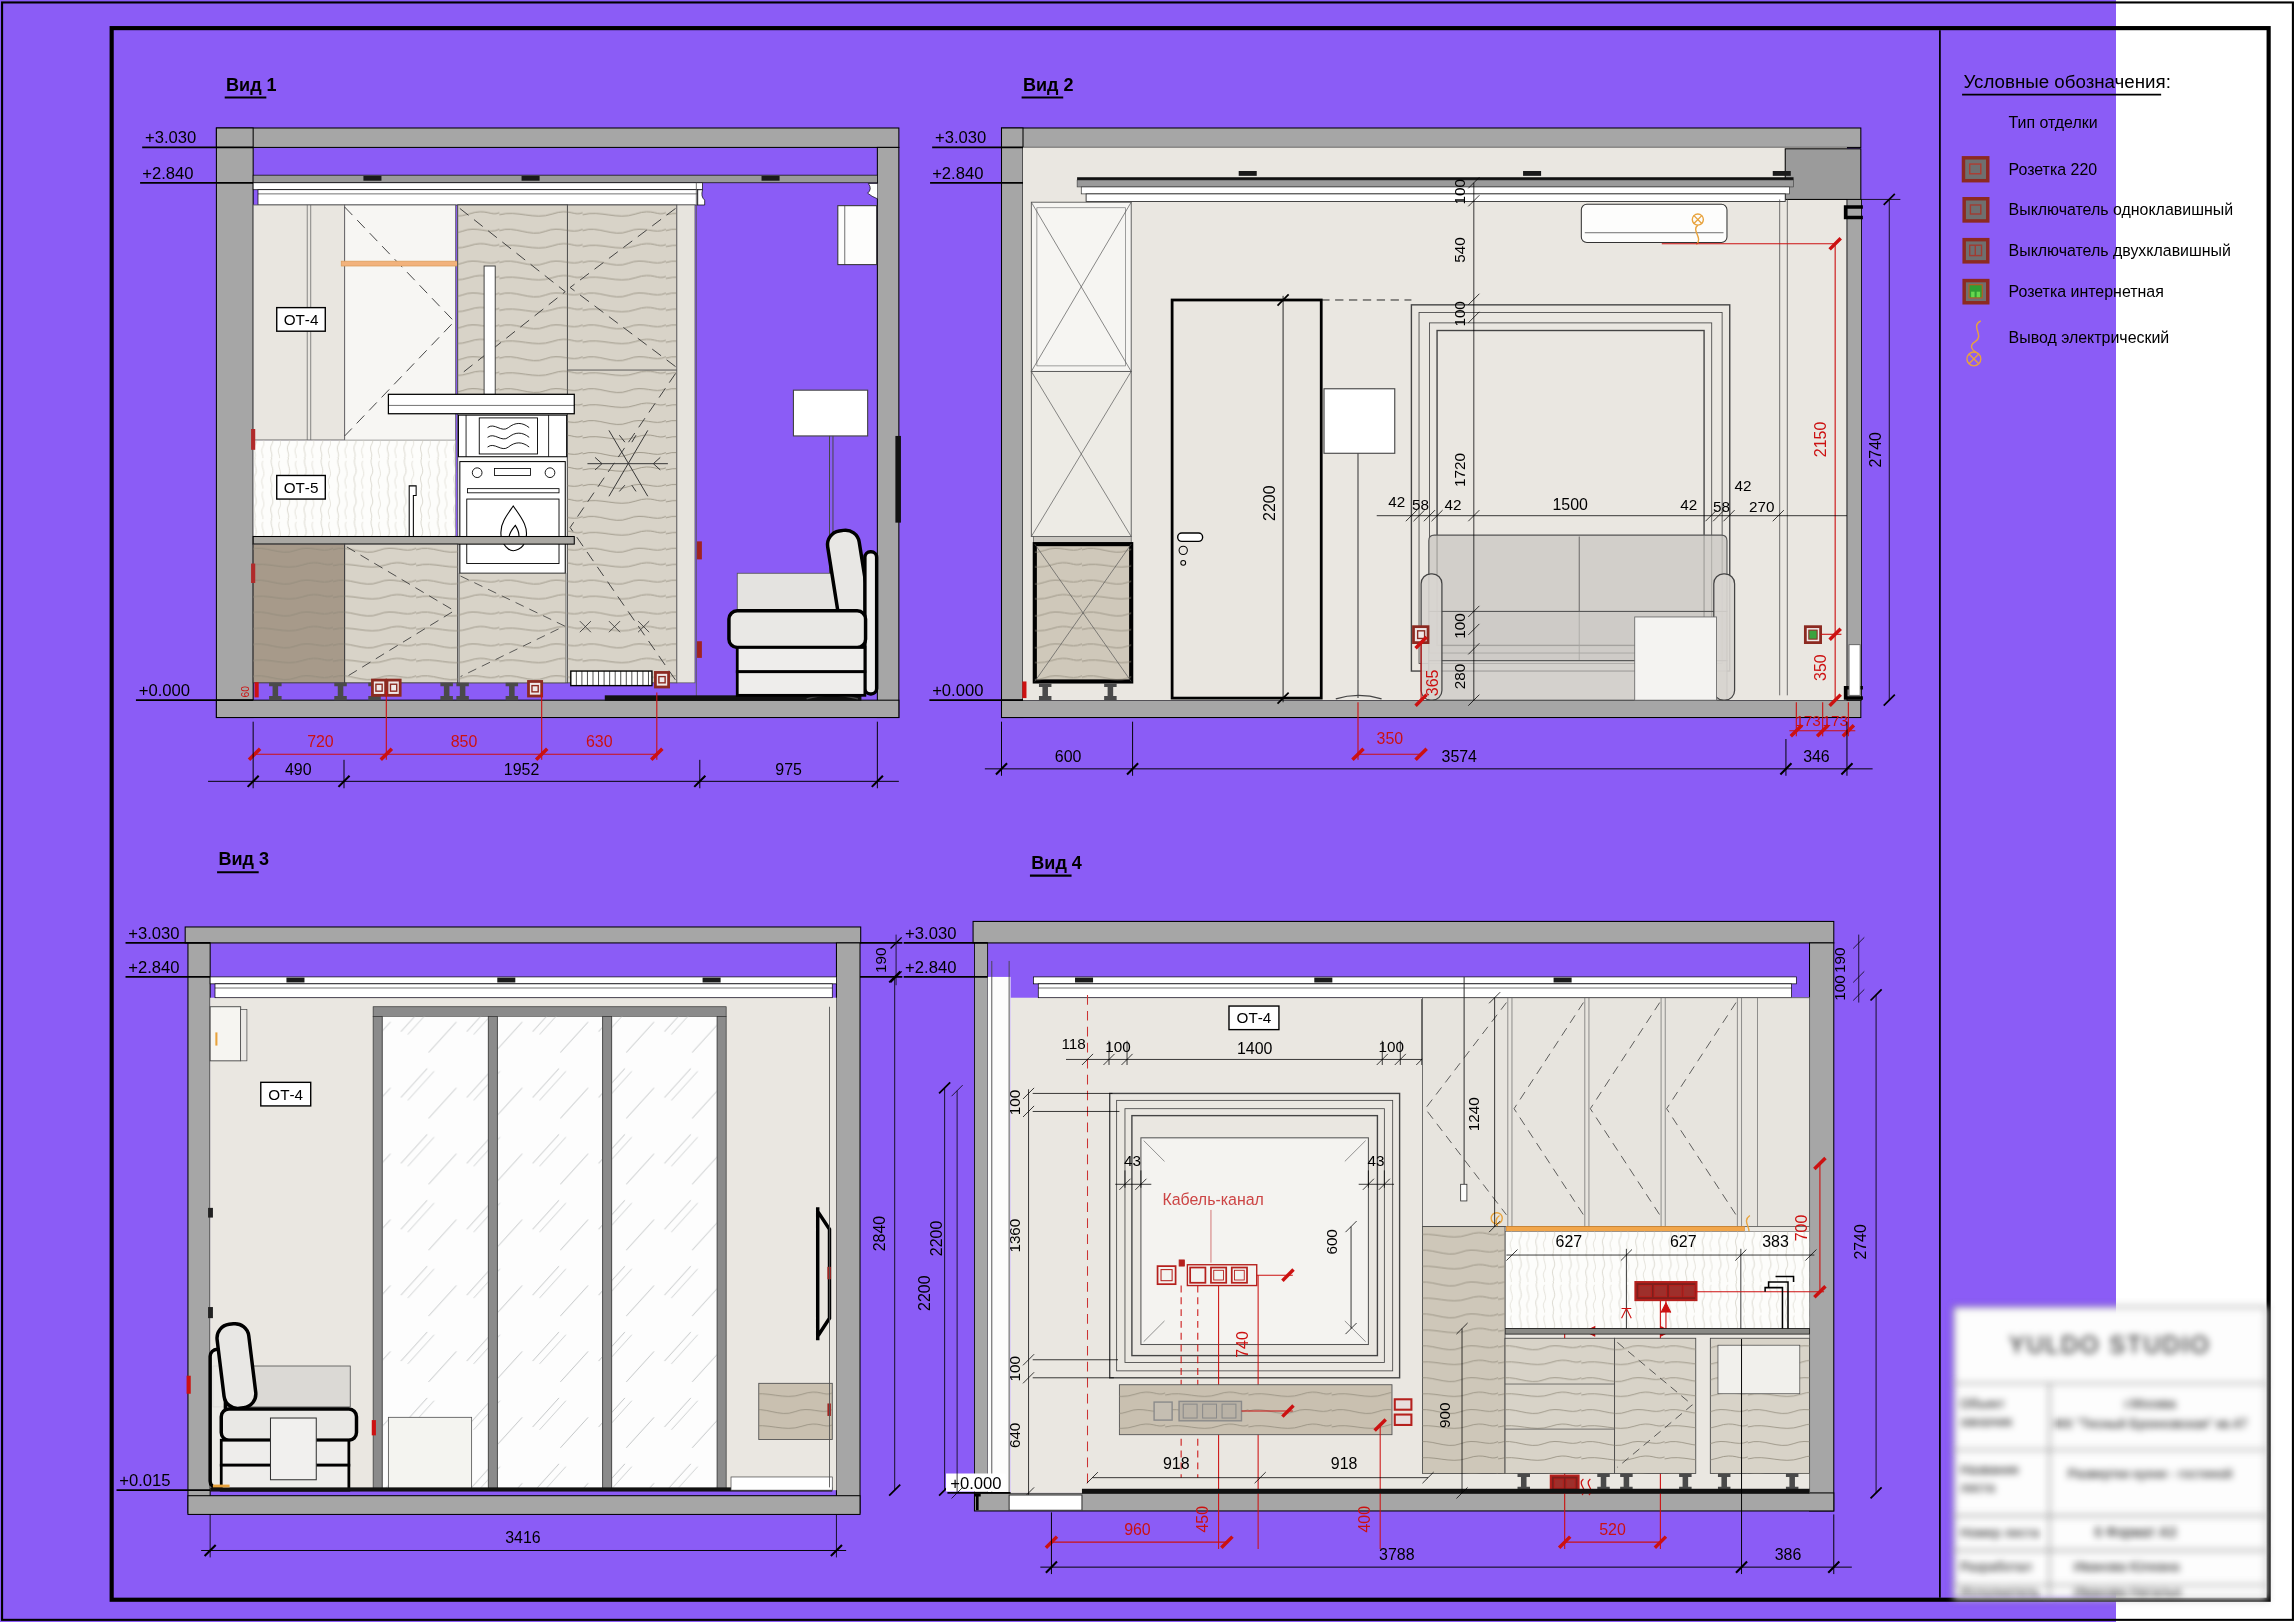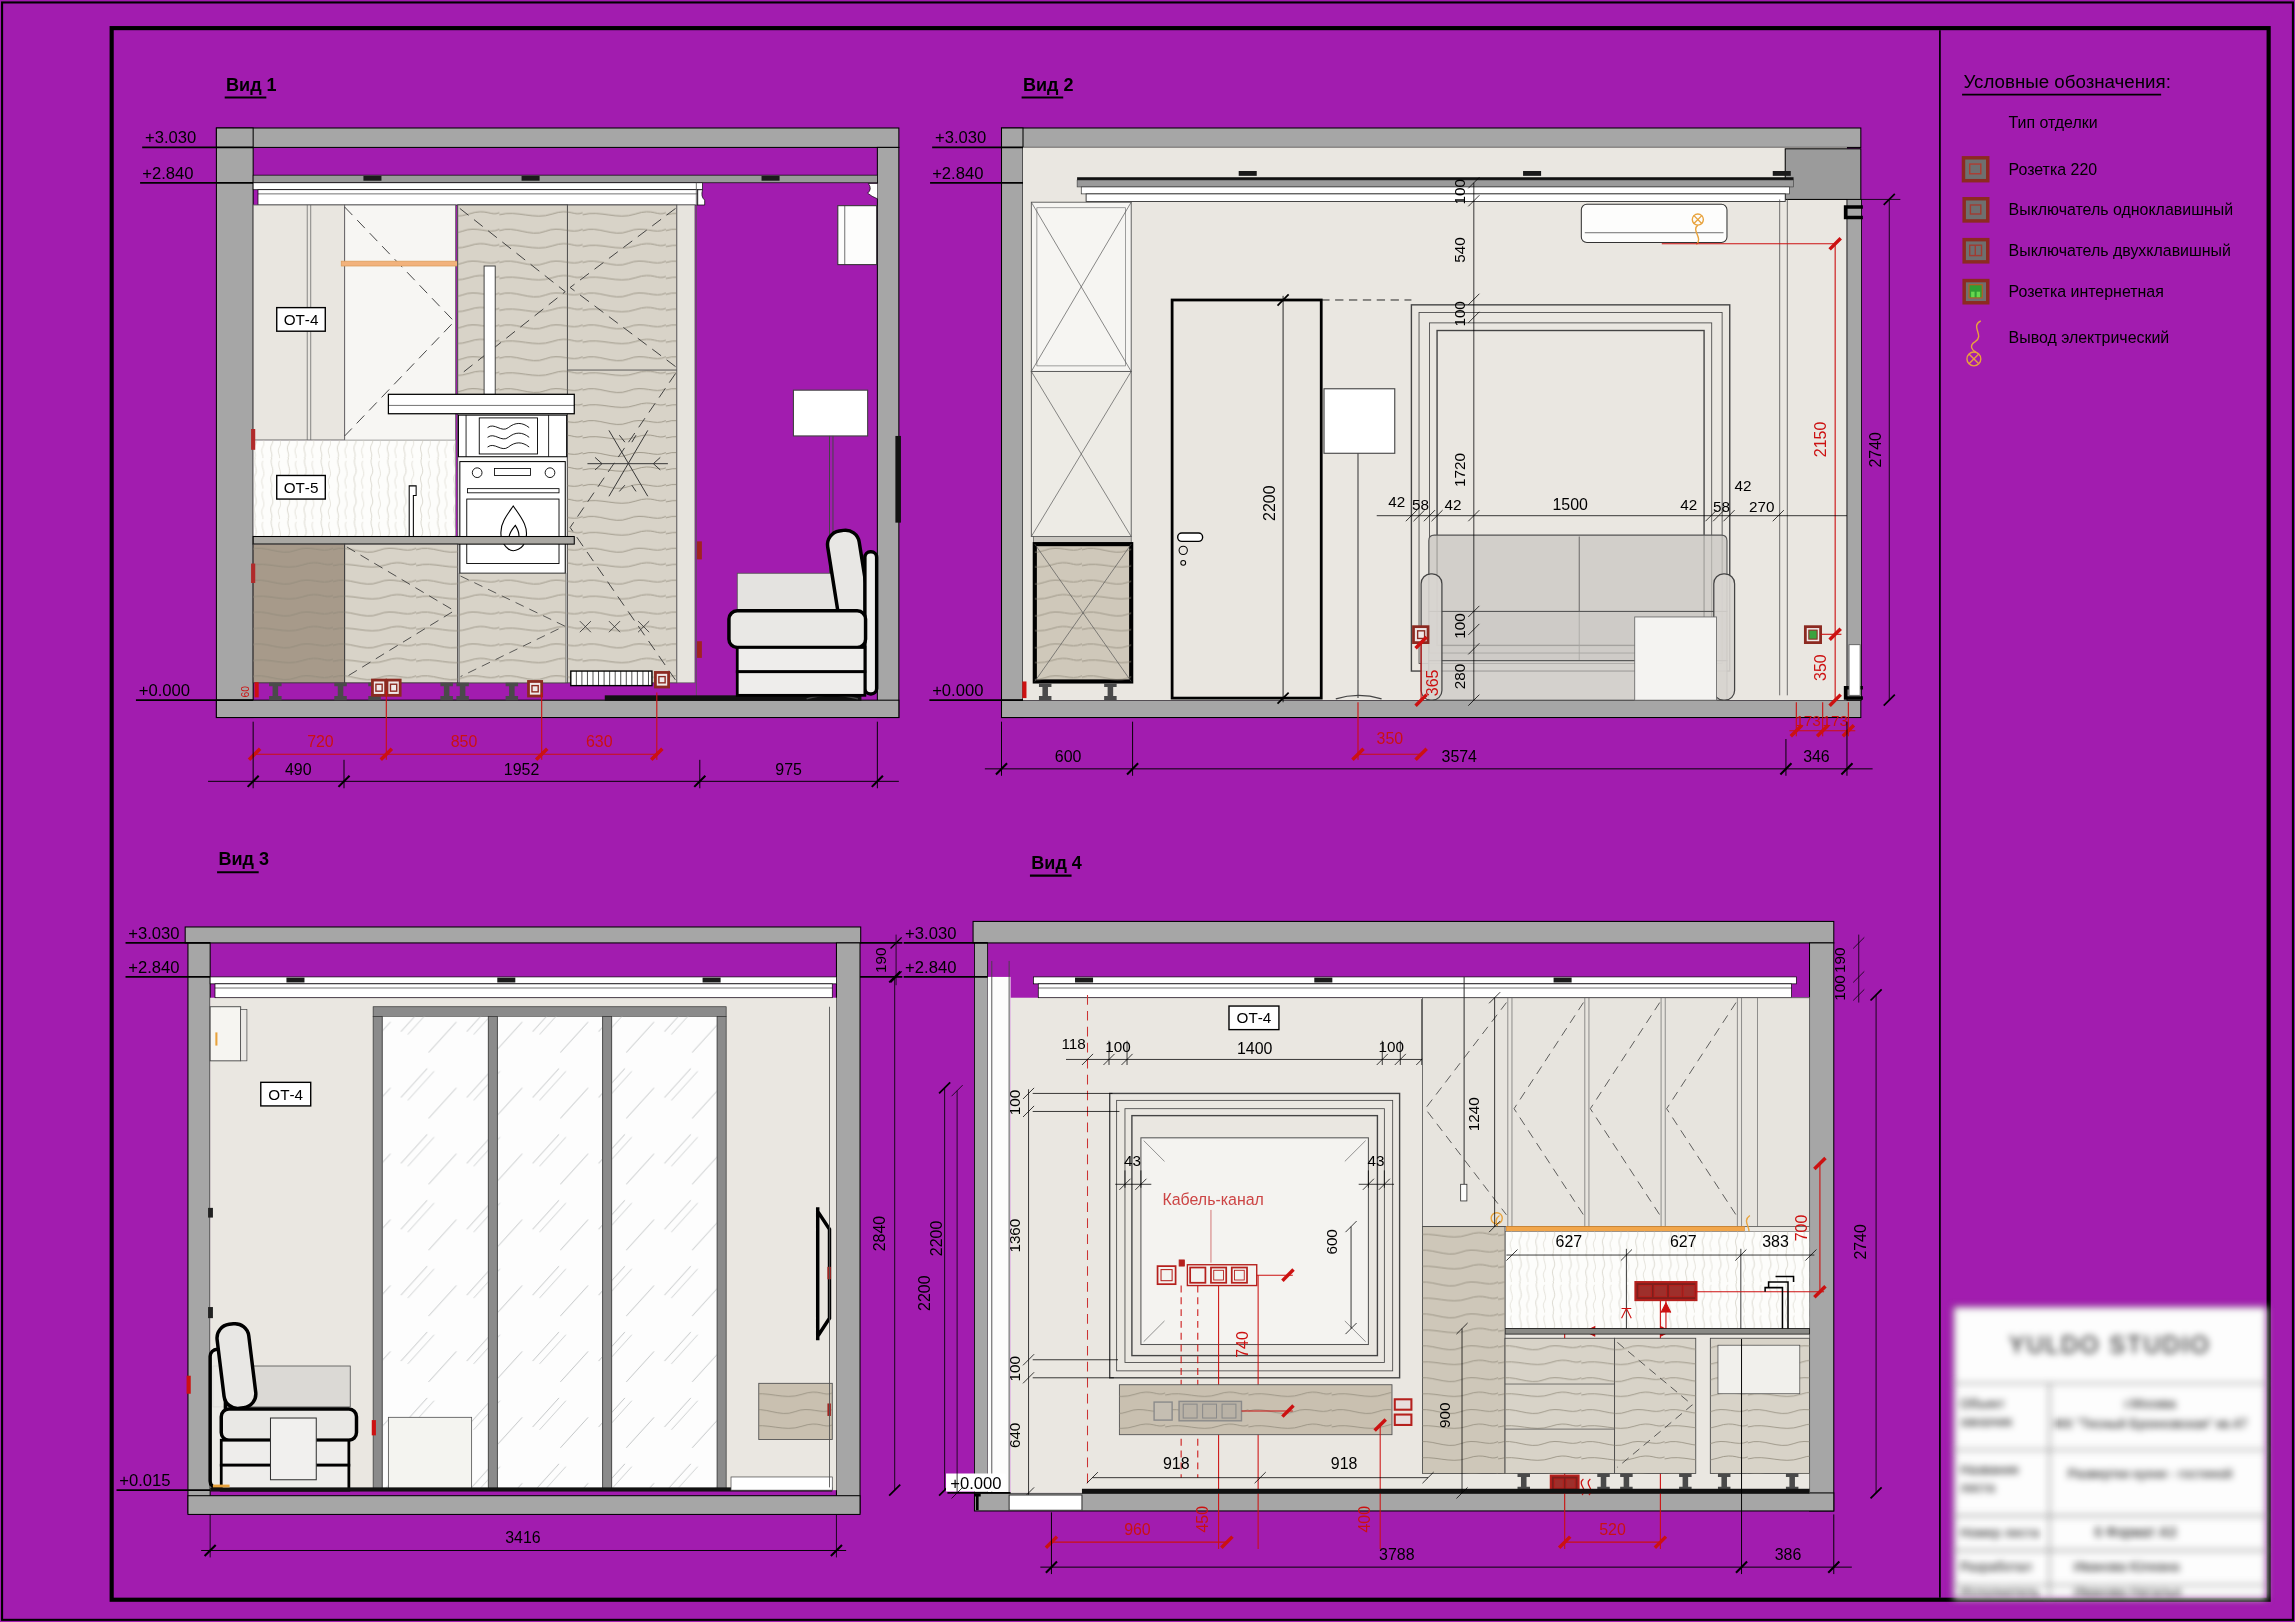--- a/index.html
+++ b/index.html
@@ -1,16 +1,16 @@
 <!DOCTYPE html>
 <html style="font-size:11px"><head>
 <meta charset="utf-8">
 <style>
   html,body{margin:0;padding:0;background:#fff;}
-  #page{position:relative;width:2295px;height:1623px;background:#a21caf;font-family:"Liberation Sans",sans-serif;}
+  #page{position:relative;width:2116px;height:1623px;background:#8b5cf6;font-family:"Liberation Sans",sans-serif;}
   svg{position:absolute;left:0;top:0;}
   text{font-family:"Liberation Sans",sans-serif;fill:#000;}
   .dim{font-size:23px;}
   .red{fill:#cc1111;}
   .lvl{font-size:24px;}
 </style>
 </head>
 <body>
 <div id="page">
 <svg width="2295" height="1623" viewBox="0 0 3309 2339">

